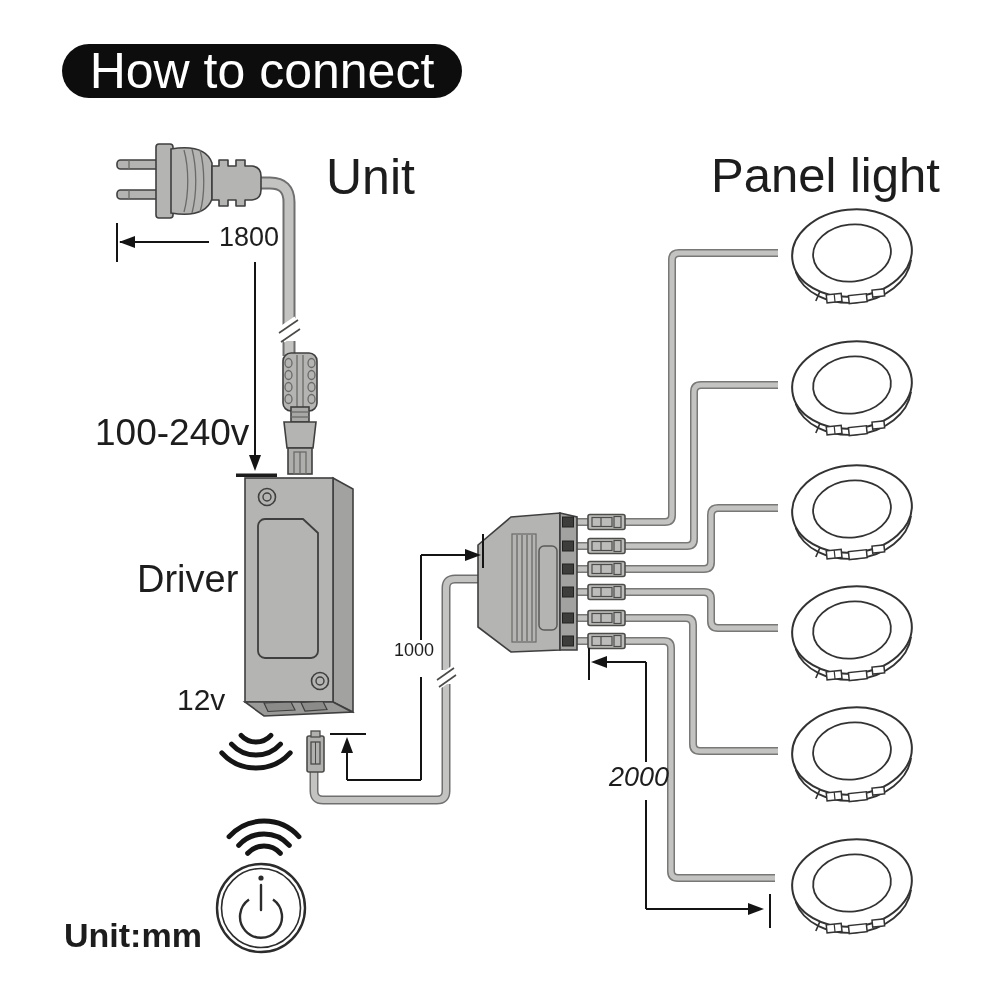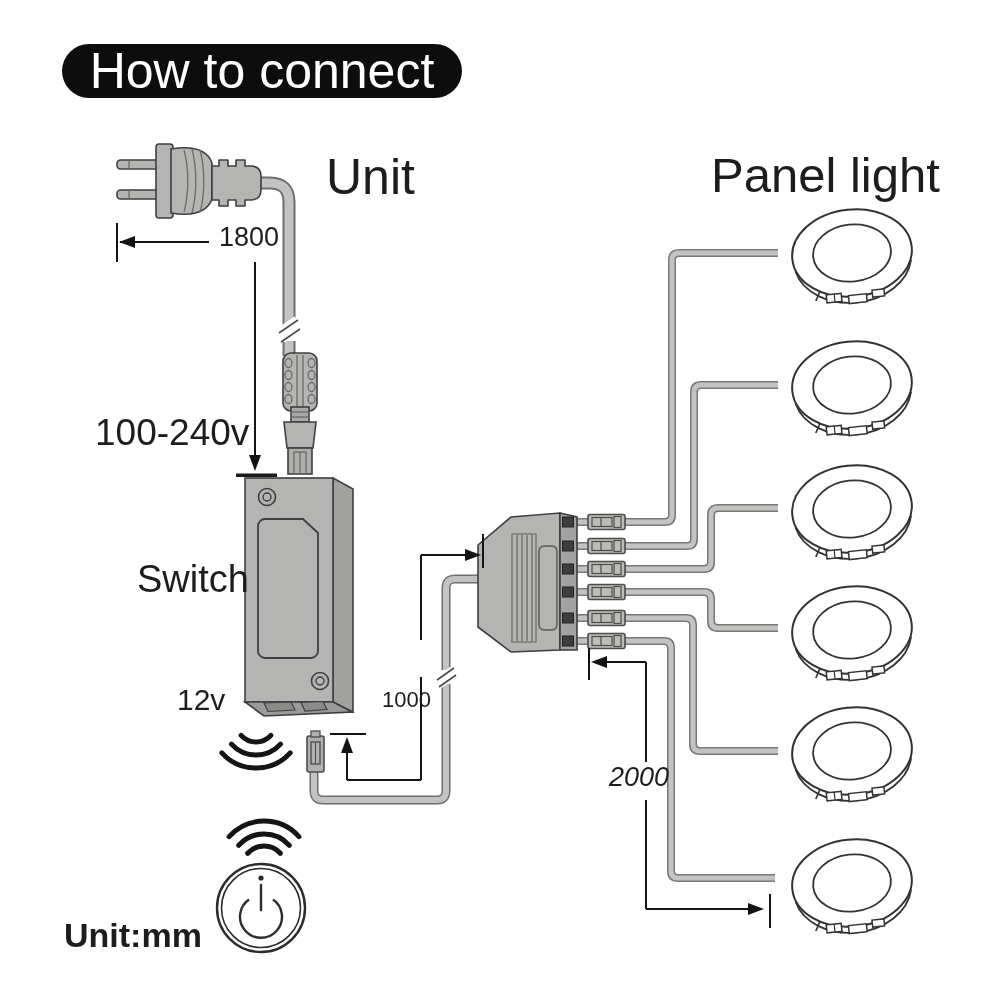--- a/index.html
+++ b/index.html
@@ -244,22 +244,22 @@
     <line x1="770" y1="894" x2="770" y2="928" class="dim"></line>
   </g>
 </svg>
 
   <div class="pill">
     <span>How to connect</span>
   </div>
 
   <span class="lbl" style="left:326px;top:152px;font-size:50px;">Unit</span>
   <span class="lbl" style="left:711px;top:151px;font-size:49px;">Panel light</span>
-  <span class="lbl" style="left:137px;top:560px;font-size:38px;">Switch</span>
+  <span class="lbl" style="left:137px;top:560px;font-size:38px;">Driver</span>
   <span class="lbl" style="left:95px;top:414px;font-size:37px;text-align:center;">100-240v</span>
   <span class="lbl" style="left:177px;top:685px;font-size:30px;">12v</span>
   <span class="lbl" style="left:64px;top:918px;font-size:34px;font-weight:bold;">Unit:mm</span>
 
   <span class="lbl" style="left:211px;top:224px;font-size:27px;margin-left:8px;">1800</span>
-  <span class="lbl" style="left:382px;top:641px;font-size:22px;margin-top:48px;">1000</span>
+  <span class="lbl" style="left:394px;top:641px;font-size:18px;">1000</span>
   <span class="lbl" style="left:609px;top:764px;font-size:27px;font-style:italic;">2000</span>
 
 </div>
 
 </body></html>

